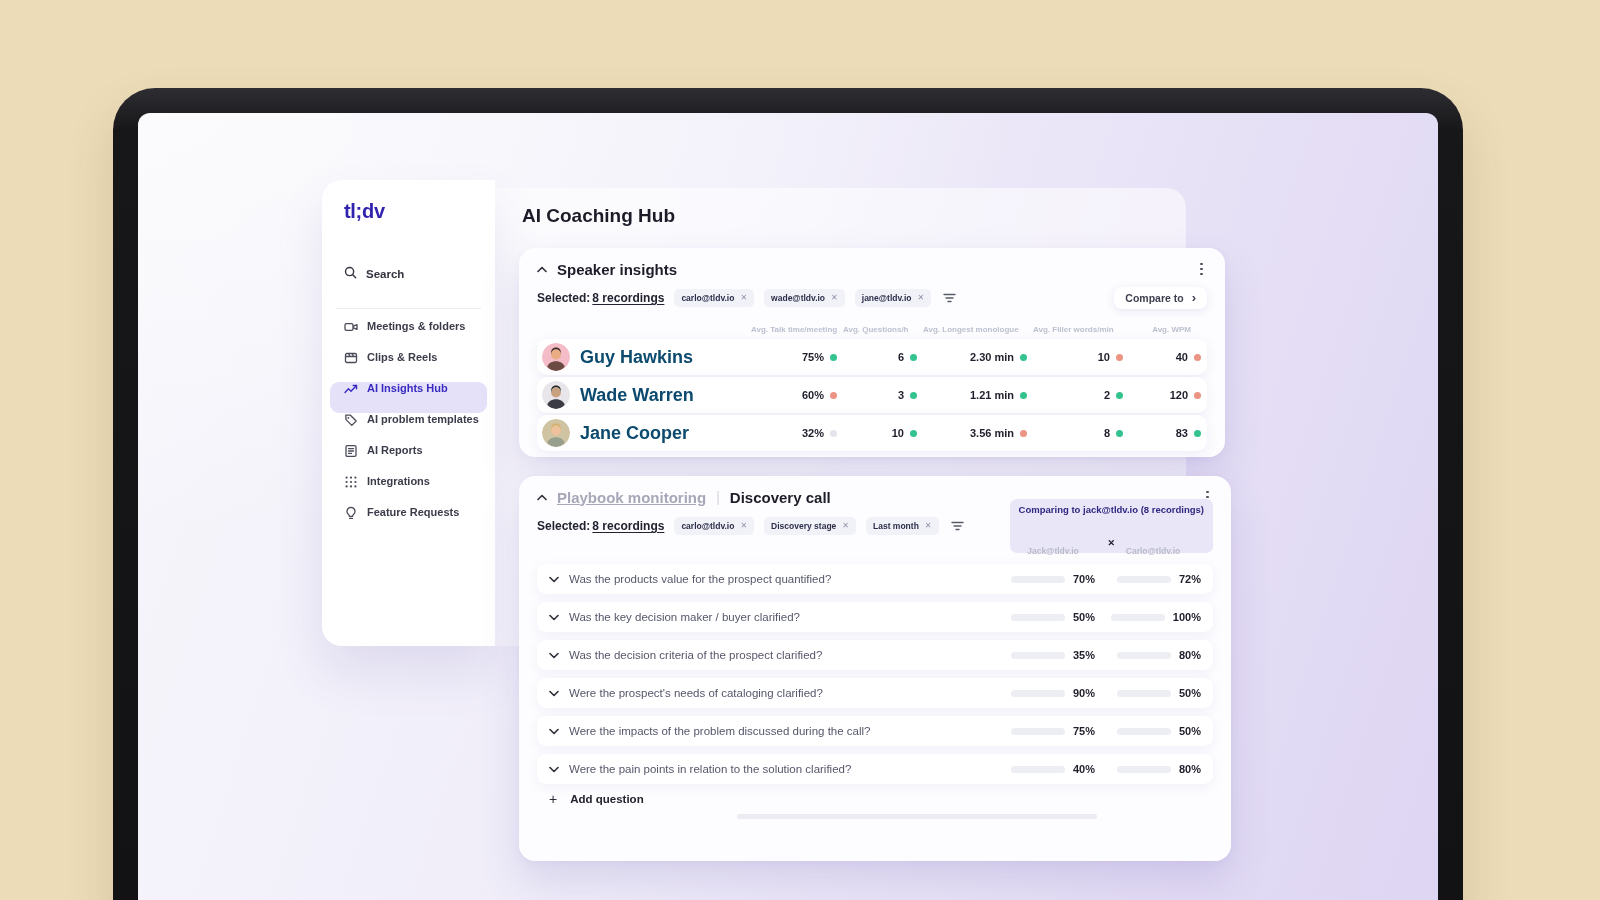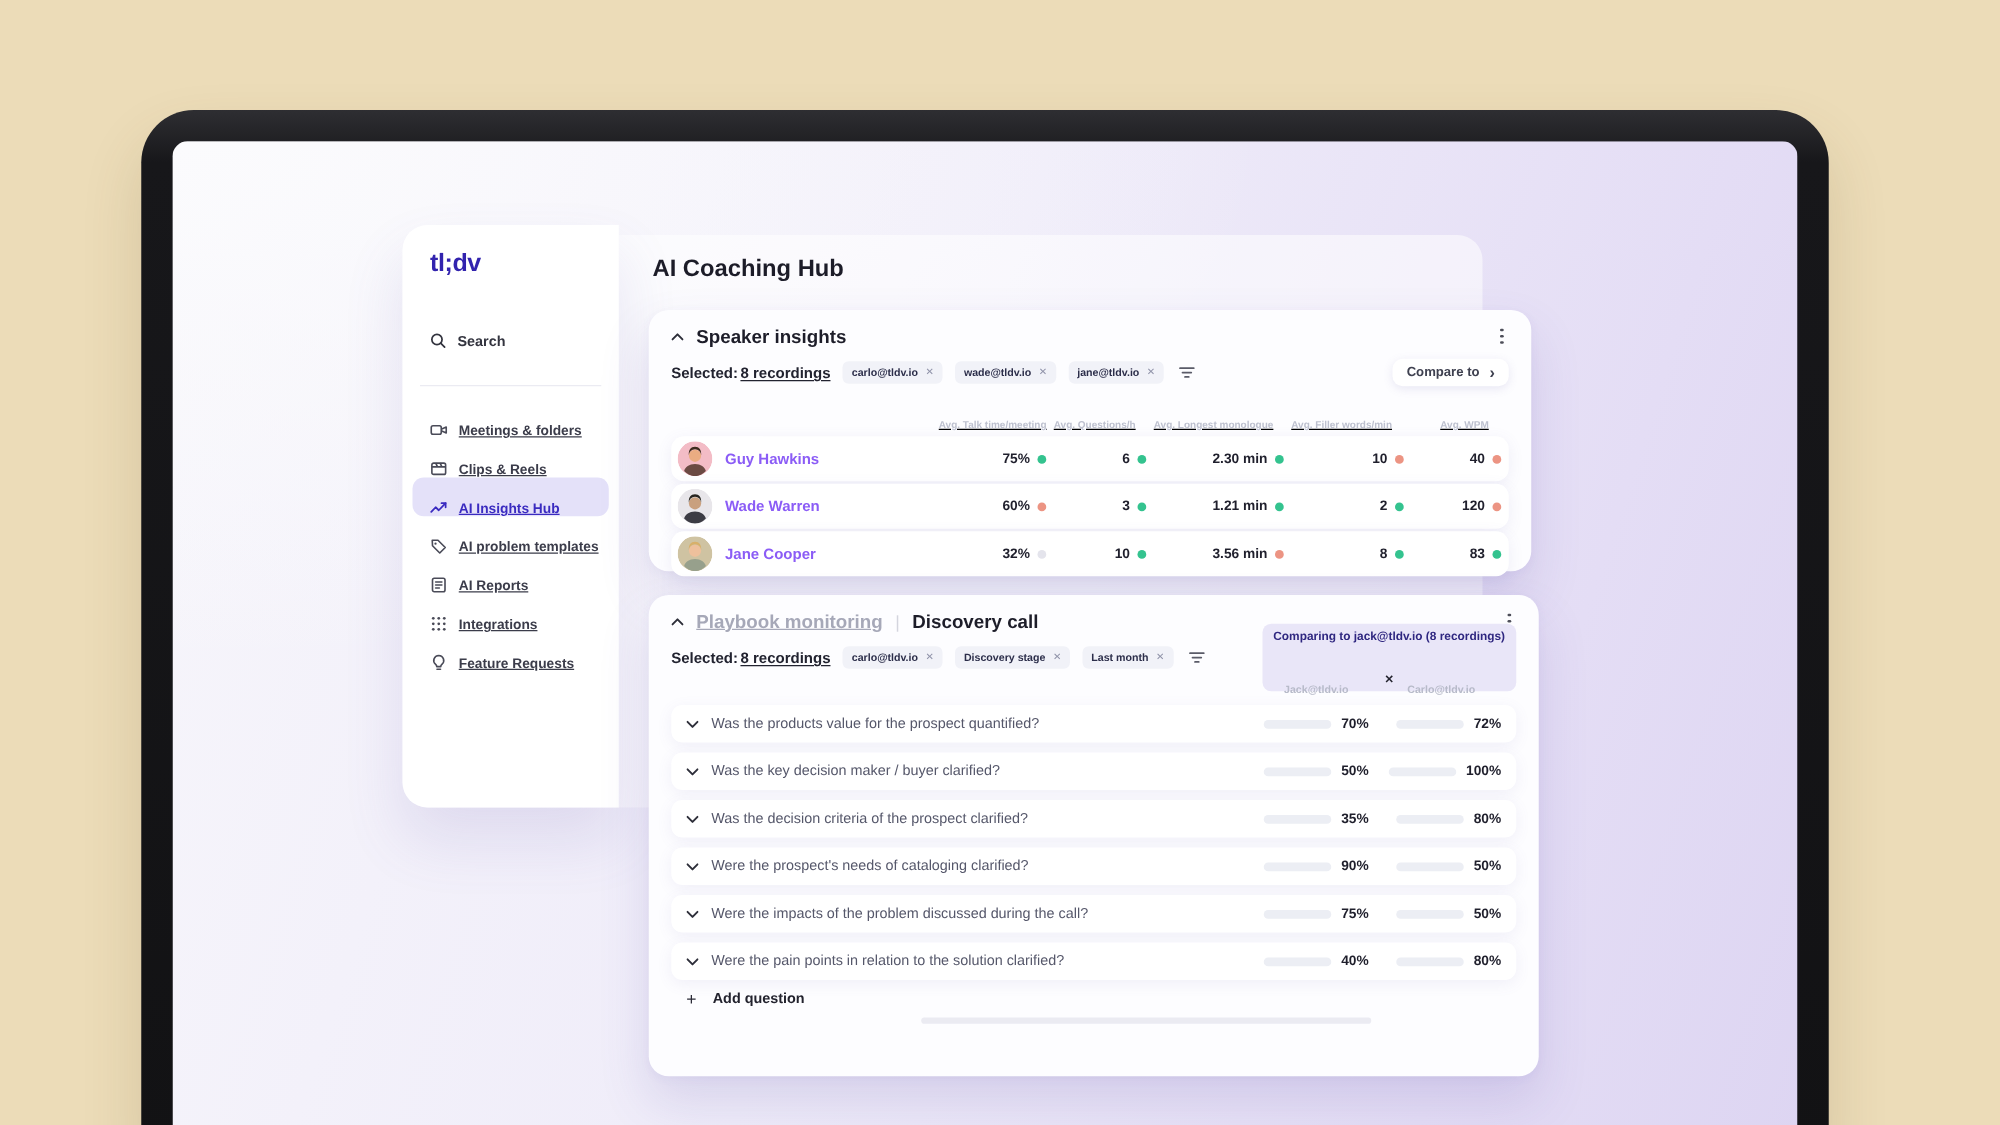--- a/index.html
+++ b/index.html
@@ -19,22 +19,22 @@
   .sidebar{position:absolute;left:0;top:0;bottom:0;width:173px;background:rgba(255,255,255,.97);
     border-radius:20px 0 0 20px;box-shadow:0 26px 48px rgba(104,92,176,.14);}
   .main-bg{position:absolute;left:173px;top:8px;right:0;bottom:0;background:rgba(255,255,255,.55);
     border-radius:0 20px 20px 0;}
 
   .logo{position:absolute;left:22px;top:20px;font-size:20px;font-weight:800;letter-spacing:-.3px;color:#3223ae;}
   .search-row{position:absolute;left:22px;top:86px;display:flex;align-items:center;gap:9px;color:#33343f;
     font-size:11.5px;font-weight:600;cursor:pointer;}
   .side-divider{position:absolute;left:14px;right:14px;top:128px;height:1px;background:#ebebf2;}
   .nav{position:absolute;left:8px;right:8px;top:140px;display:flex;flex-direction:column;}
-  .nav-item{display:flex;align-items:flex-end;gap:9px;height:31px;padding:0 10px 0 14px;font-size:11px;
-    font-weight:600;color:#3b3c4a;border-radius:9px;cursor:pointer;white-space:nowrap;text-decoration:underline;}
+  .nav-item{display:flex;align-items:flex-start;gap:9px;height:31px;padding:0 10px 0 14px;font-size:11px;
+    font-weight:600;color:#3b3c4a;border-radius:9px;cursor:pointer;white-space:nowrap;}
   .nav-item .nicon{display:flex;width:14px;height:14px;color:#4a4b58;flex:none;}
   .nav-item.active{background:#e4e1f9;color:#3a2bc0;}
   .nav-item.active .nicon{color:#3a2bc0;}
 
   .page-title{position:absolute;left:384px;top:92px;font-size:19px;font-weight:600;color:#1c1c28;}
 
   .card{position:absolute;background:#fdfdff;border-radius:16px;padding:10px 18px 24px;
     box-shadow:0 20px 40px rgba(96,82,170,.16),0 2px 8px rgba(96,82,170,.05);}
   .card.speaker{left:381px;top:135px;width:706px;height:209px;}
   .card.playbook{left:381px;top:363px;width:712px;height:385px;}
@@ -56,28 +56,28 @@
   .filter-icon{color:#5a5b68;display:flex;margin-left:2px;cursor:pointer;}
   .compare-btn{margin-left:auto;display:flex;align-items:center;gap:8px;background:#fff;border-radius:8px;
     padding:5px 11px;font-size:10.5px;font-weight:600;color:#3f4150;
     box-shadow:0 2px 8px rgba(120,110,180,.16);cursor:pointer;white-space:nowrap;}
   .compare-btn .cr{font-size:13px;line-height:.8;color:#3f4150;}
   .comparing-chip{margin-left:auto;display:inline-flex;align-items:center;gap:24px;background:#e9e6f8;
     border-radius:7px;padding:5px 9px;font-size:9.5px;font-weight:700;color:#2f2780;cursor:pointer;white-space:nowrap;flex-direction:column;}
   .comparing-chip .chip-x{color:#23232e;font-size:9px;}
 
   .s-grid{display:grid;grid-template-columns:1fr 92px 80px 110px 96px 78px;align-items:center;}
-  .cols-head{margin-top:24px;height:11px;text-decoration:underline;}
+  .cols-head{margin-top:14px;height:11px;}
   .col-h{font-size:8px;font-weight:600;color:#bdc0cf;text-align:right;padding-right:16px;white-space:nowrap;}
   .s-rows{margin-top:4px;display:flex;flex-direction:column;gap:2px;}
   .s-row{height:36px;background:#fff;border-radius:10px;box-shadow:0 3px 12px rgba(110,100,180,.10);cursor:pointer;}
   .name-cell{display:flex;align-items:center;gap:10px;padding-left:5px;}
   .avatar{width:28px;height:28px;border-radius:50%;overflow:hidden;flex:none;}
   .avatar svg{display:block;width:100%;height:100%;}
-  .s-name{font-size:12px;font-weight:700;color:#8b5cf6;}
+  .s-name{font-size:18px;font-weight:700;color:#0c4a6e;}
   .val-cell{display:flex;justify-content:flex-end;align-items:center;gap:6px;padding-right:6px;
     font-size:11px;font-weight:700;color:#1f1f2c;}
   .dot{width:7px;height:7px;border-radius:50%;flex:none;}
 
   .bar-heads{display:flex;justify-content:flex-end;gap:4px;margin-top:8px;height:12px;padding-right:12px;}
   .bar-heads span{width:96px;text-align:center;font-size:8.5px;font-weight:600;color:#b7bac9;}
   .q-list{margin-top:6px;display:flex;flex-direction:column;gap:8px;}
   .q-row{display:flex;align-items:center;height:30px;background:#fff;border-radius:9px;
     box-shadow:0 3px 12px rgba(110,100,180,.09);padding:0 12px;gap:10px;cursor:pointer;}
   .q-text{flex:1;font-size:11.5px;font-weight:500;color:#55576a;white-space:nowrap;overflow:hidden;}

